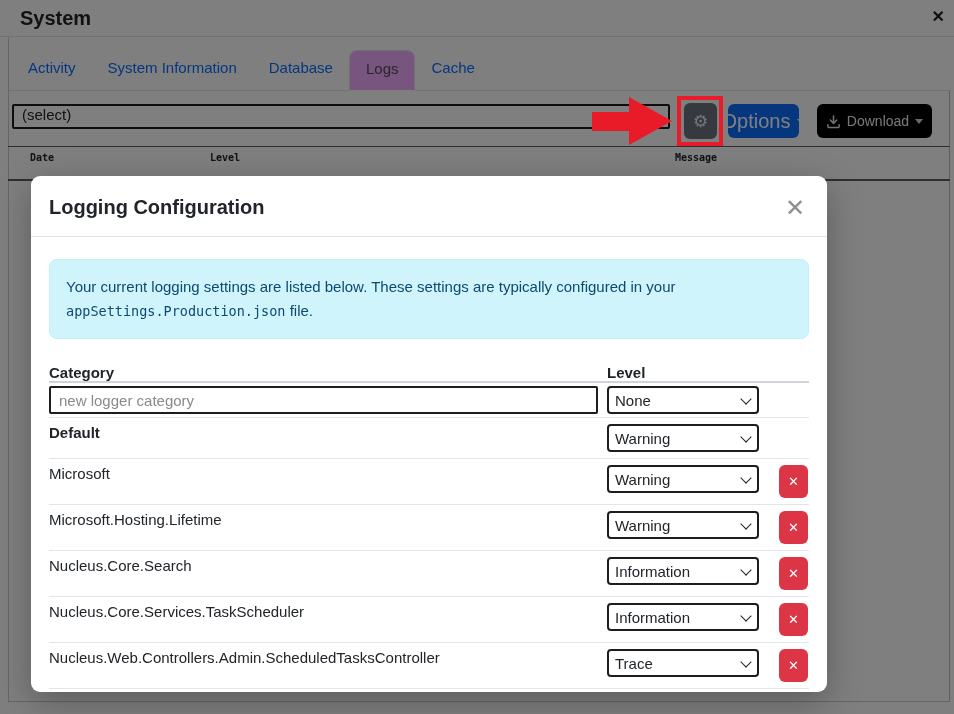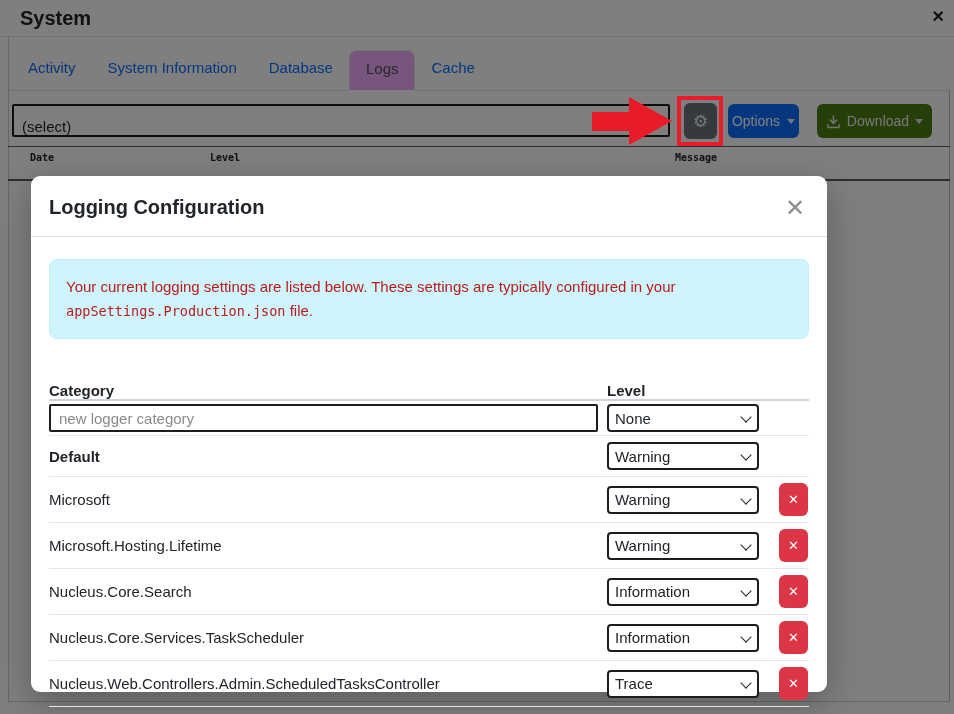--- a/index.html
+++ b/index.html
@@ -13,33 +13,33 @@
   .edge-left{position:absolute;left:8px;top:37px;width:1px;height:664px;background:#c9cdd1;}
   .edge-right{position:absolute;left:949px;top:90px;width:1px;height:611px;background:#b9bdc1;}
   .edge-bottom{position:absolute;left:8px;top:701px;width:942px;height:1px;background:#c9cdd1;}
 
   .tabs{position:absolute;left:9px;top:50px;width:940px;height:41px;display:flex;align-items:stretch;
         padding-left:3px;border-bottom:1px solid #dee2e6;box-sizing:border-box;}
   .tab{padding:9px 16px 0 16px;font-size:15px;color:#0d6efd;cursor:pointer;white-space:nowrap;}
   .tab.active{color:#495057;background:#f0abfc;border:1px solid #dee2e6;border-bottom:1px solid #fff;
         border-radius:8px 8px 0 0;margin-bottom:-1px;}
 
-  .file-select{position:absolute;left:12px;top:104px;width:658px;height:33px;box-sizing:border-box;
+  .file-select{position:absolute;left:12px;top:104px;width:658px;height:25px;box-sizing:border-box;
         border:2px solid #1d1d1d;border-radius:2px;background:#fff;font-size:15px;
-        display:flex;align-items:flex-end;padding:0 28px 0 8px;cursor:pointer;}
+        display:flex;align-items:flex-start;padding:0 28px 0 8px;cursor:pointer;}
   .chev{width:8px;height:8px;border:solid #212529;border-width:0 2px 2px 0;transform:rotate(45deg);}
   .file-select .chev{position:absolute;right:13px;top:10px;}
 
   .btn{border:none;border-radius:6px;display:flex;align-items:center;justify-content:center;cursor:pointer;
        font-family:inherit;}
   .gear-btn{position:absolute;left:684px;top:103px;width:33px;height:36px;background:#6c757d;
        color:#e9ecef;font-size:17px;}
   .options-btn{position:absolute;left:728px;top:104px;width:71px;height:34px;background:#0d6efd;
-       color:#fff;font-size:14px;gap:7px;}
-  .download-btn{position:absolute;left:817px;top:104px;width:115px;height:34px;background:#4d7c0f;
+       color:#fff;font-size:20px;gap:7px;}
+  .download-btn{position:absolute;left:817px;top:104px;width:115px;height:34px;background:#000000;
        color:#eceef0;font-size:14px;gap:6px;}
   .caret-down{width:0;height:0;border-left:4px solid transparent;border-right:4px solid transparent;
        border-top:5px solid currentColor;opacity:.9;}
 
   .log-line-top{position:absolute;left:8px;top:146px;width:942px;height:1px;background:#565e66;}
   .log-line-bottom{position:absolute;left:8px;top:179px;width:942px;height:2px;background:#565e66;}
   .log-col{position:absolute;top:152px;font-family:"DejaVu Sans Mono",monospace;font-weight:700;font-size:10px;}
   .log-col.c1{left:30px;} .log-col.c2{left:210px;} .log-col.c3{left:675px;}
 
   
@@ -54,26 +54,26 @@
   
   .modal{position:absolute;left:31px;top:176px;width:796px;height:516px;background:#fff;z-index:30;
        border-radius:9px;box-shadow:0 10px 35px rgba(0,0,0,.28);box-sizing:border-box;}
   .modal-header{display:flex;justify-content:space-between;align-items:center;
        padding:20px 22px 17px 18px;border-bottom:1px solid #dee2e6;}
   .modal-title{font-size:20px;font-weight:700;}
   .modal-close{font-size:24px;color:#8f8f8f;line-height:20px;cursor:pointer;font-weight:400;}
 
   .modal-body{padding:22px 18px 0 18px;}
   .alert-info{background:#cff4fc;border:1px solid #bfeffb;border-radius:8px;padding:15px 16px;
-       font-size:15px;line-height:24px;color:#b91c1c;margin-bottom:43px;}
+       font-size:15px;line-height:24px;color:#0c4a6e;margin-bottom:25px;}
   .alert-info code{font-family:"DejaVu Sans Mono",monospace;font-size:13.5px;}
 
   .cfg-head{display:flex;font-size:15px;font-weight:700;border-bottom:2px solid #ced4da;}
   .col-cat{width:558px;}
-  .cfg-row{display:flex;align-items:center;border-bottom:1px solid #e3e6e9;padding:6px 0;}
+  .cfg-row{display:flex;border-bottom:1px solid #e3e6e9;padding:6px 0;}
   .cfg-row.new{padding:3px 0;}
   .cat{width:558px;font-size:15px;}
   .cat.bold{font-weight:700;}
   .cat-input{width:549px;height:28px;box-sizing:border-box;border:2px solid #1d1d1d;border-radius:2px;
        font-size:15px;padding:0 8px;font-family:inherit;color:#212529;outline:none;}
   .cat-input::placeholder{color:#8a8a8a;}
   .level-wrap{position:relative;width:152px;margin-right:20px;flex:none;}
   .level-select{width:152px;height:28px;box-sizing:border-box;border:2px solid #1d1d1d;border-radius:4px;
        font-size:15px;padding:0 24px 0 6px;appearance:none;-webkit-appearance:none;background:#fff;
        font-family:inherit;color:#212529;}

